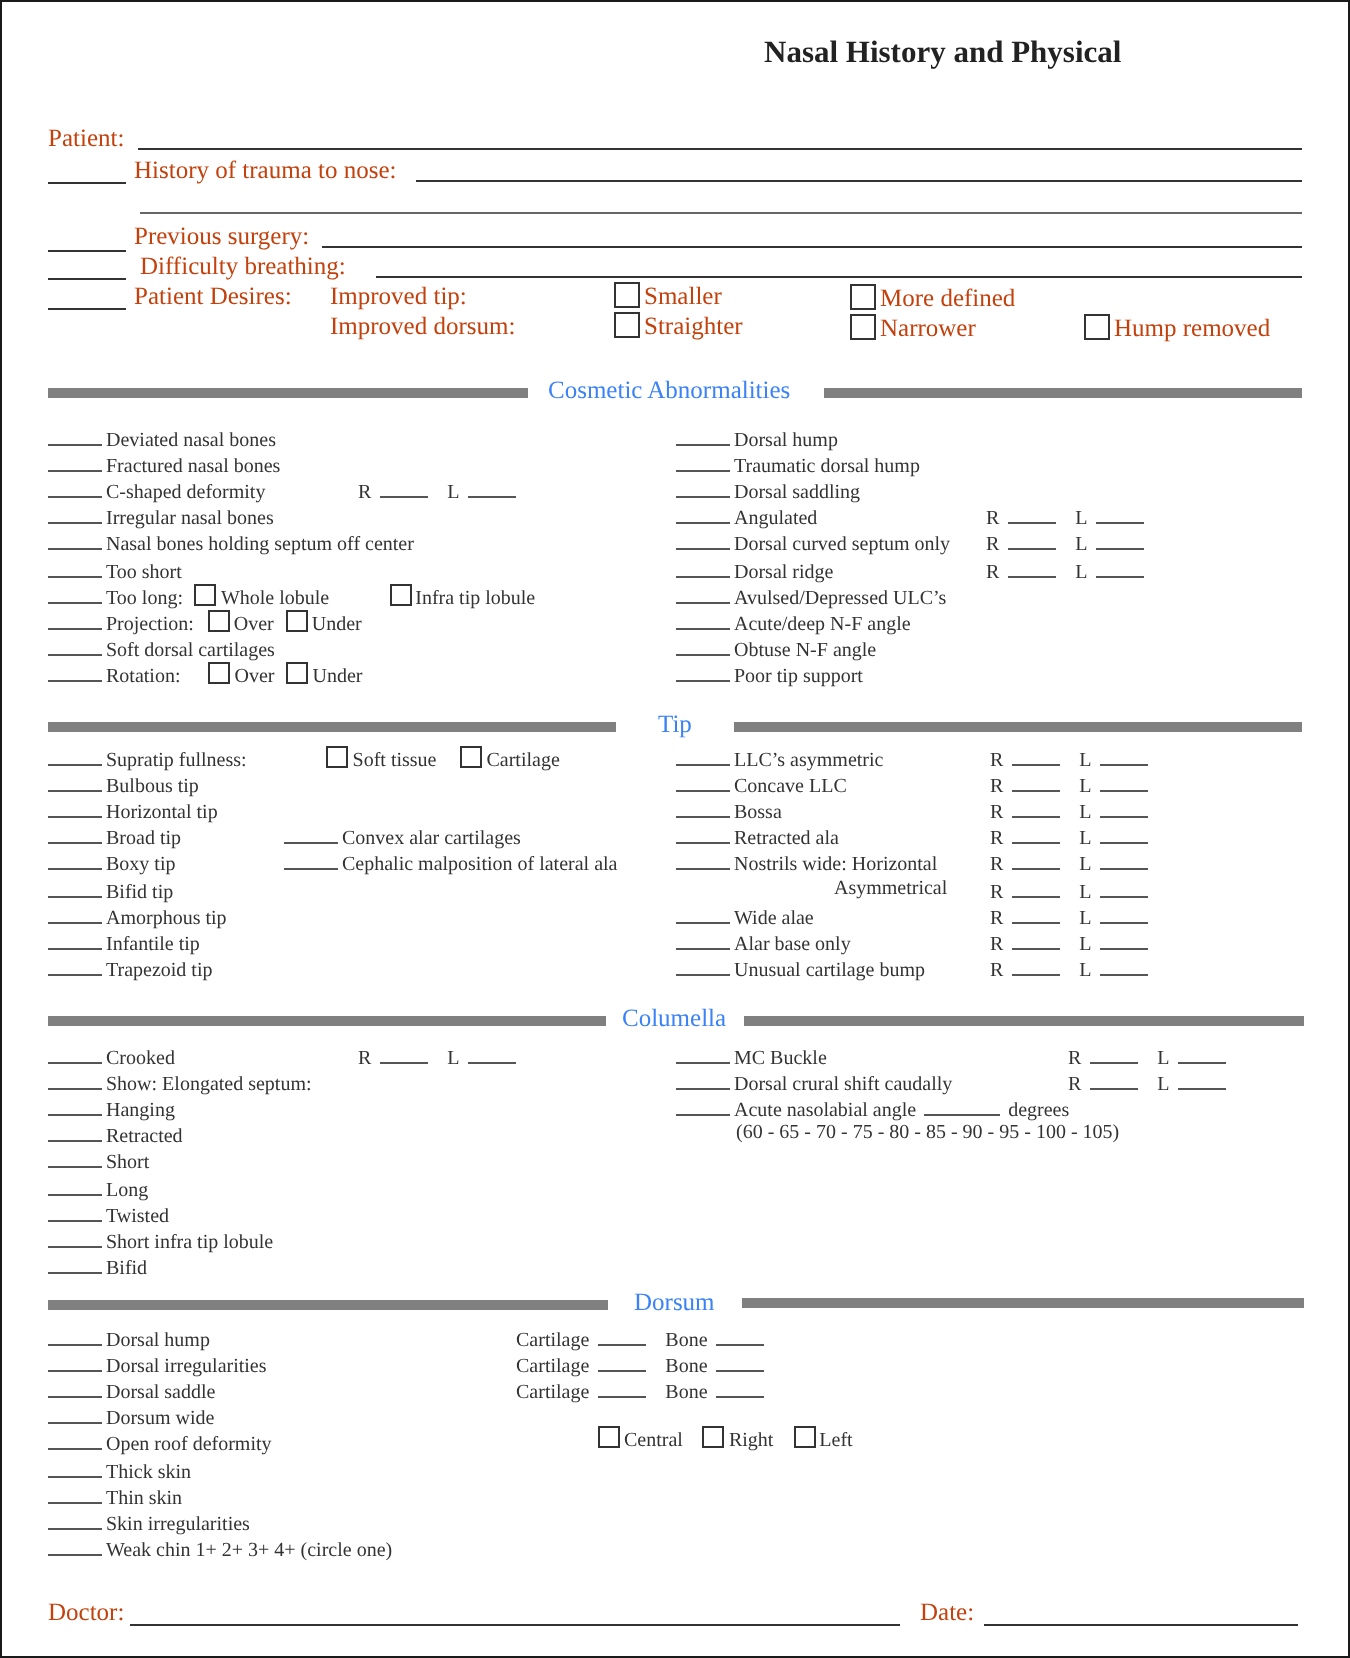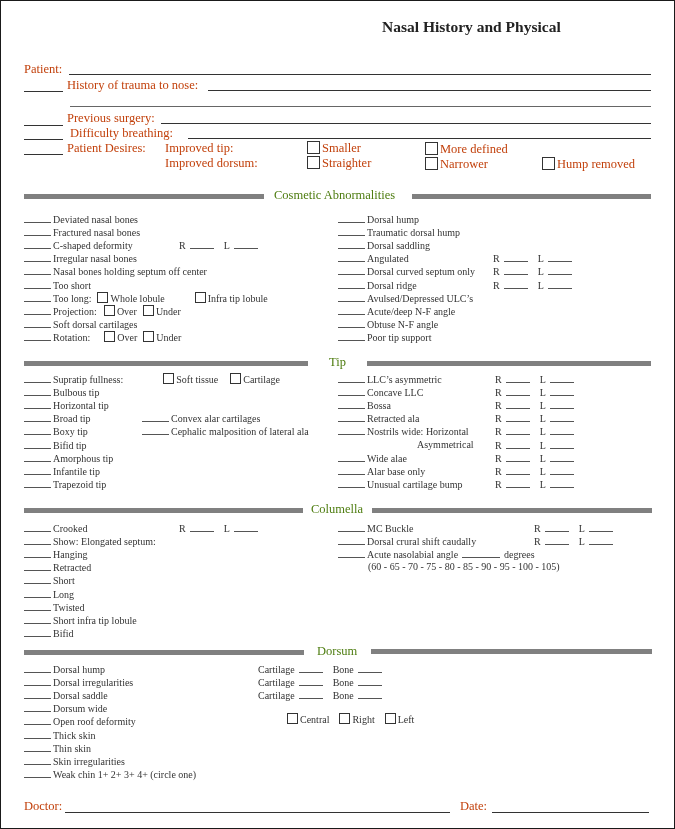--- a/index.html
+++ b/index.html
@@ -15,21 +15,21 @@
     .title-left { left: 58px; top: 10px; font-size: 23px; color: #333; }
     .title-right { left: 381px; top: 17px; font-size: 15.5px; font-weight: bold; color: #222; }
     .t12 { font-size: 12.5px; line-height: 15px; color: #c2410c; }
     .line { position: absolute; height: 0; border-bottom: 1px solid #333; }
     .line.g { border-bottom-color: #666; }
     .blank { display: inline-block; width: 27px; border-bottom: 1px solid #555; height: 10px; vertical-align: baseline; margin-right: 2px; }
     .rl { display: inline-block; width: 24px; border-bottom: 1px solid #555; height: 10px; margin-left: 4px; }
     .box { display: inline-block; width: 9px; height: 9px; border: 1px solid #333; vertical-align: -1px; margin-right: 2px; background:#fff; }
     .box-lg { display: inline-block; width: 11px; height: 11px; border: 1px solid #333; vertical-align: -2px; margin-right: 2px; background:#fff; }
     .bar { position: absolute; height: 5px; background: #808080; }
-    .sec-title { position: absolute; font-size: 12.5px; color: #4d7c0f; white-space: nowrap; }
+    .sec-title { position: absolute; font-size: 12.5px; color: #3b82f6; white-space: nowrap; }
     .row { position: absolute; white-space: nowrap; font-size: 10px; line-height: 13px; color: #333; }
     .rl-label { position: absolute; white-space: nowrap; font-size: 10px; color: #333; }
   </style>
 </head>
 <body>
 
 <div class="page">
 
   <div class="abs title-right">Nasal History and Physical</div>
 
@@ -162,18 +162,18 @@
     <div class="rl-label" style="left: 533px; top: 533.1px;"><span>R</span><span class="rl"></span><span style="margin-left: 10px;">L</span><span class="rl"></span></div>
     <div class="row" style="left: 337px; top: 546.2px;"><span class="blank"></span><span>Acute nasolabial angle</span><span class="blank" style="width: 38px; margin-left: 4px;"></span><span style="margin-left: 2px;">degrees</span></div>
     <div class="row" style="left: 23px; top: 661px;"><span class="blank"></span><span>Dorsal hump</span></div>
     <div class="rl-label" style="left: 257px; top: 661px;"><span>Cartilage</span><span class="rl"></span><span style="margin-left: 10px;">Bone</span><span class="rl"></span></div>
     <div class="row" style="left: 23px; top: 674.1px;"><span class="blank"></span><span>Dorsal irregularities</span></div>
     <div class="rl-label" style="left: 257px; top: 674.1px;"><span>Cartilage</span><span class="rl"></span><span style="margin-left: 10px;">Bone</span><span class="rl"></span></div>
     <div class="row" style="left: 23px; top: 687.2px;"><span class="blank"></span><span>Dorsal saddle</span></div>
     <div class="rl-label" style="left: 257px; top: 687.2px;"><span>Cartilage</span><span class="rl"></span><span style="margin-left: 10px;">Bone</span><span class="rl"></span></div>
     <div class="row" style="left: 23px; top: 700.3px;"><span class="blank"></span><span>Dorsum wide</span></div>
     <div class="row" style="left: 23px; top: 713.4px;"><span class="blank"></span><span>Open roof deformity</span></div>
-    <div class="rl-label" style="left: 278px; top: 712.4px;"><span style="margin-left: 8px;"><span class="box"></span><span>Central</span></span><span style="margin-left: 10px;"><span class="box"></span><span>Right</span></span><span style="margin-left: 10px;"><span class="box"></span><span>Left</span></span></div>
+    <div class="rl-label" style="left: 278px; top: 712.4px;"><span style="margin-left: 20px;"><span class="box"></span><span>Central</span></span><span style="margin-left: 10px;"><span class="box"></span><span>Right</span></span><span style="margin-left: 10px;"><span class="box"></span><span>Left</span></span></div>
     <div class="row" style="left: 23px; top: 726.5px;"><span class="blank"></span><span>Thick skin</span></div>
     <div class="row" style="left: 23px; top: 739.6px;"><span class="blank"></span><span>Thin skin</span></div>
     <div class="row" style="left: 23px; top: 752.7px;"><span class="blank"></span><span>Skin irregularities</span></div>
     <div class="row" style="left: 23px; top: 765.8px;"><span class="blank"></span><span>Weak chin   1+   2+   3+   4+   (circle one)</span></div>
   </div>
 
 </body></html>

